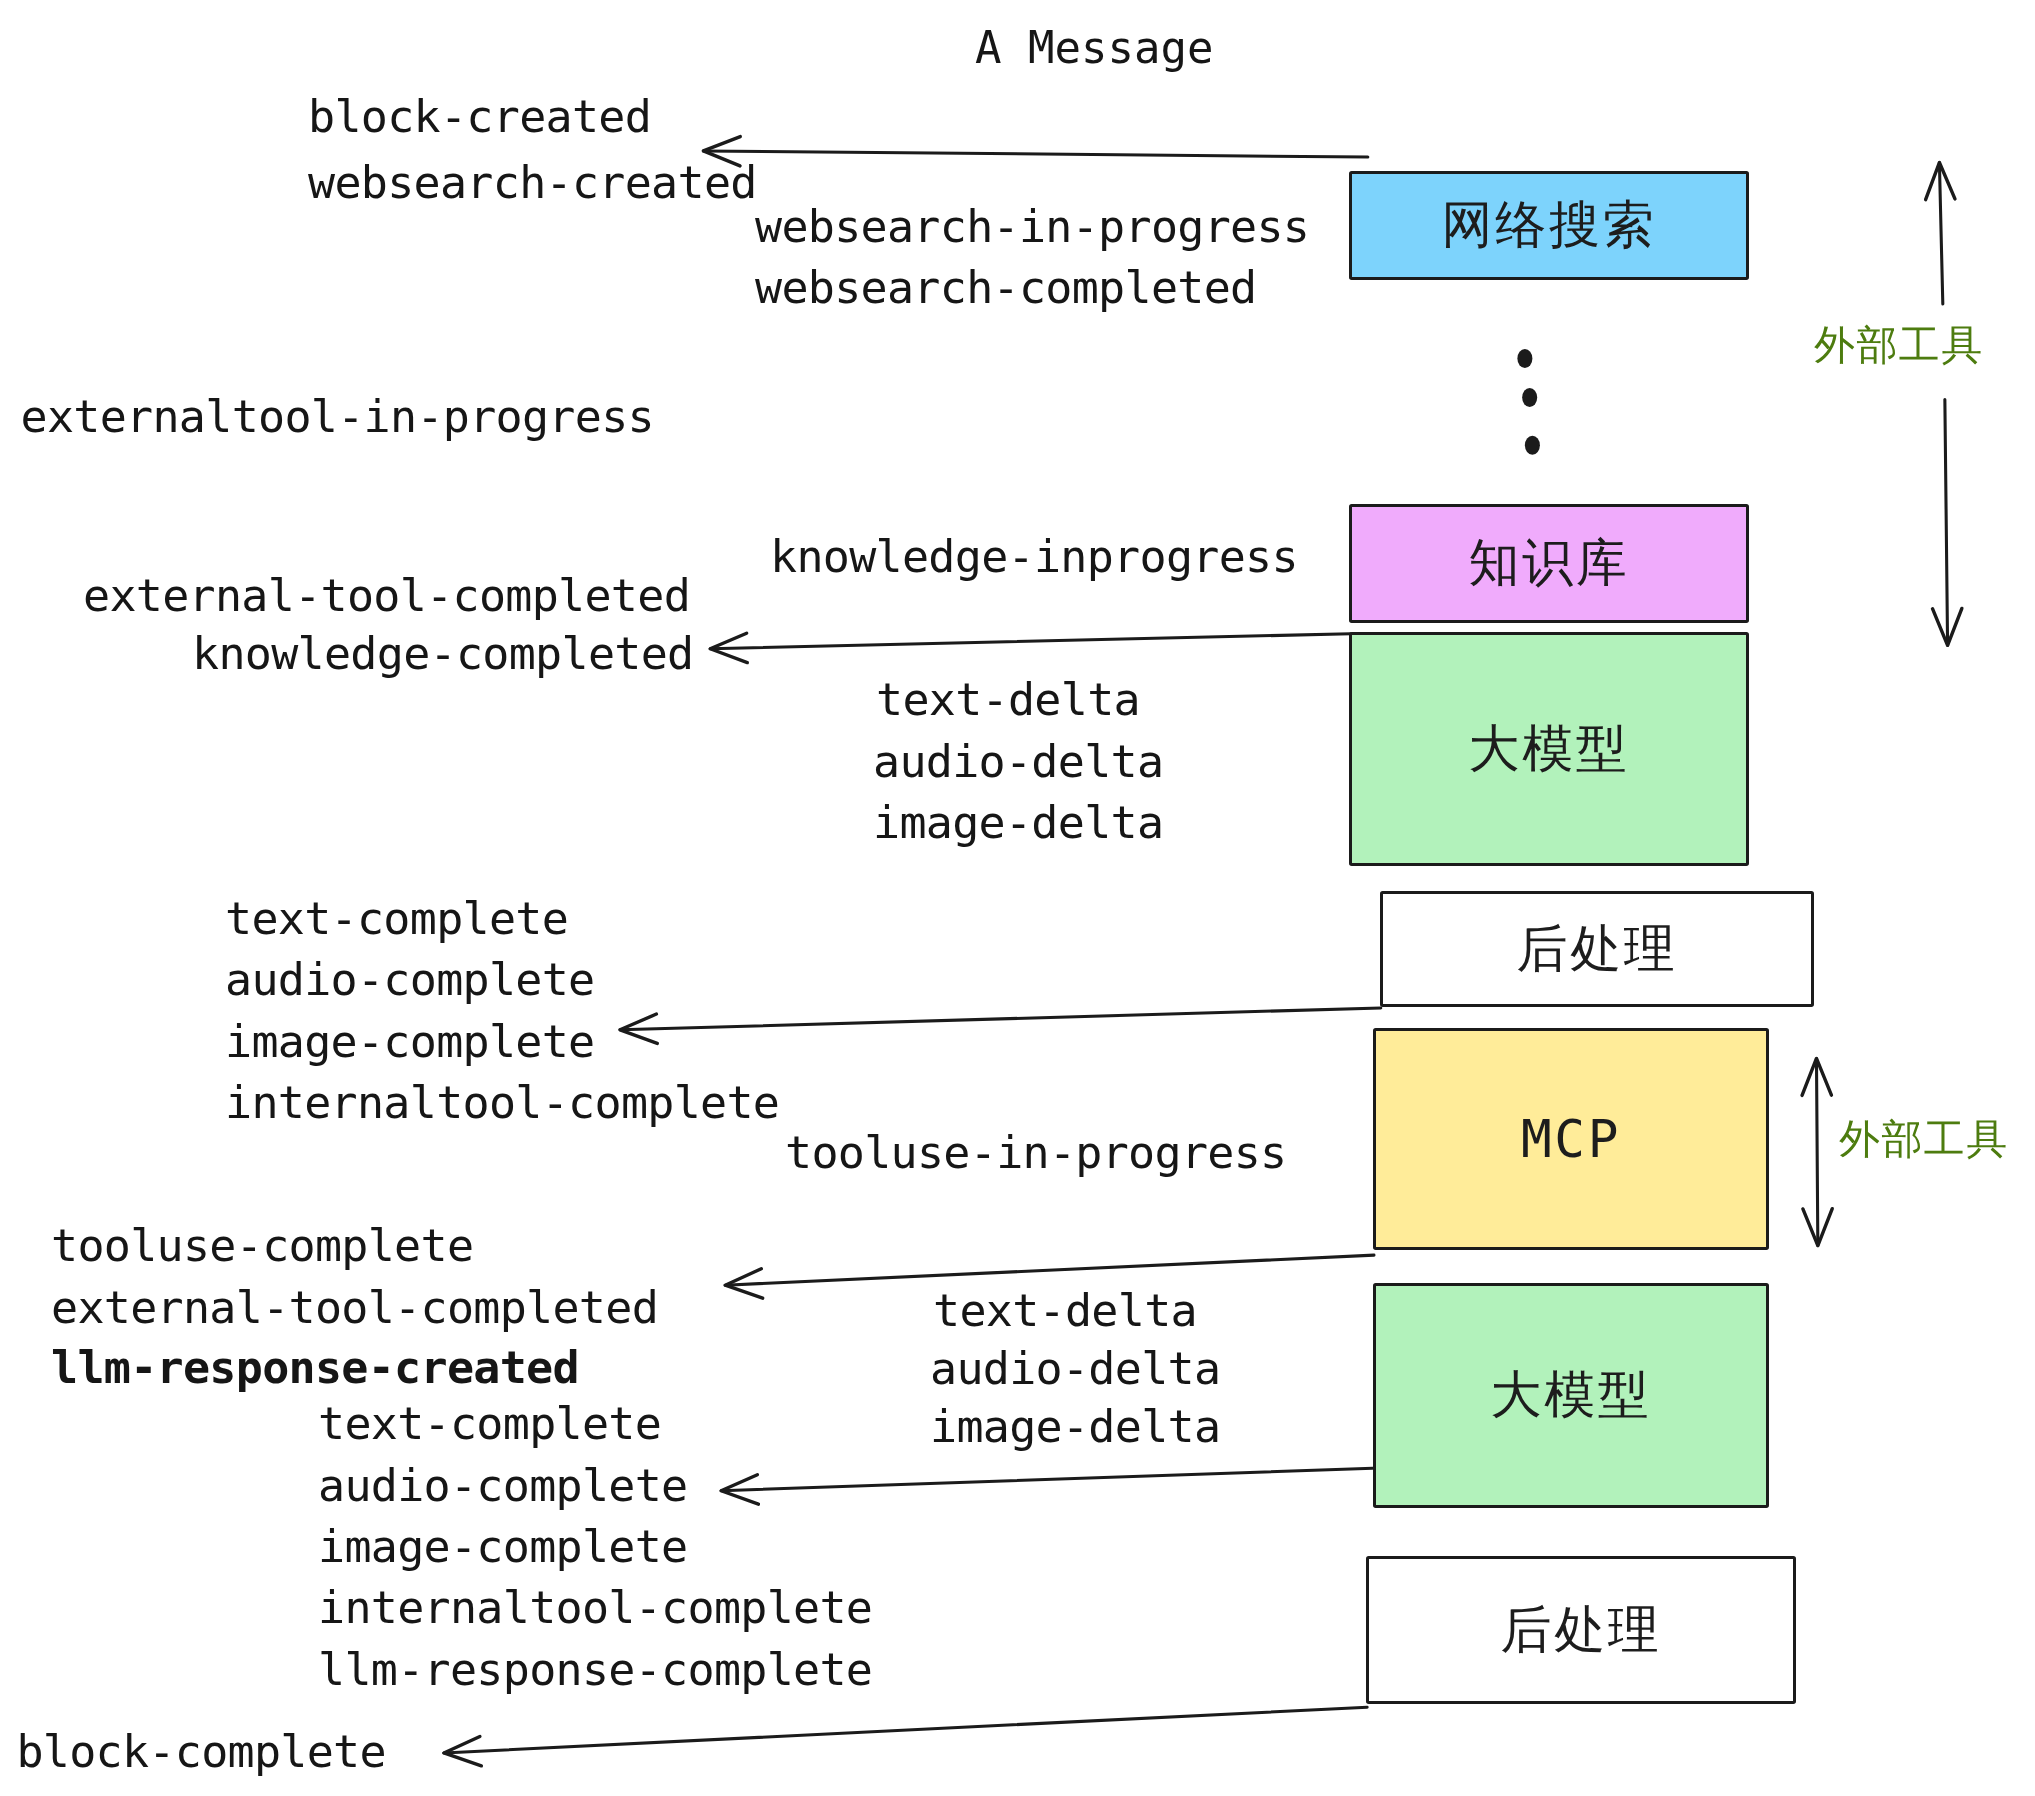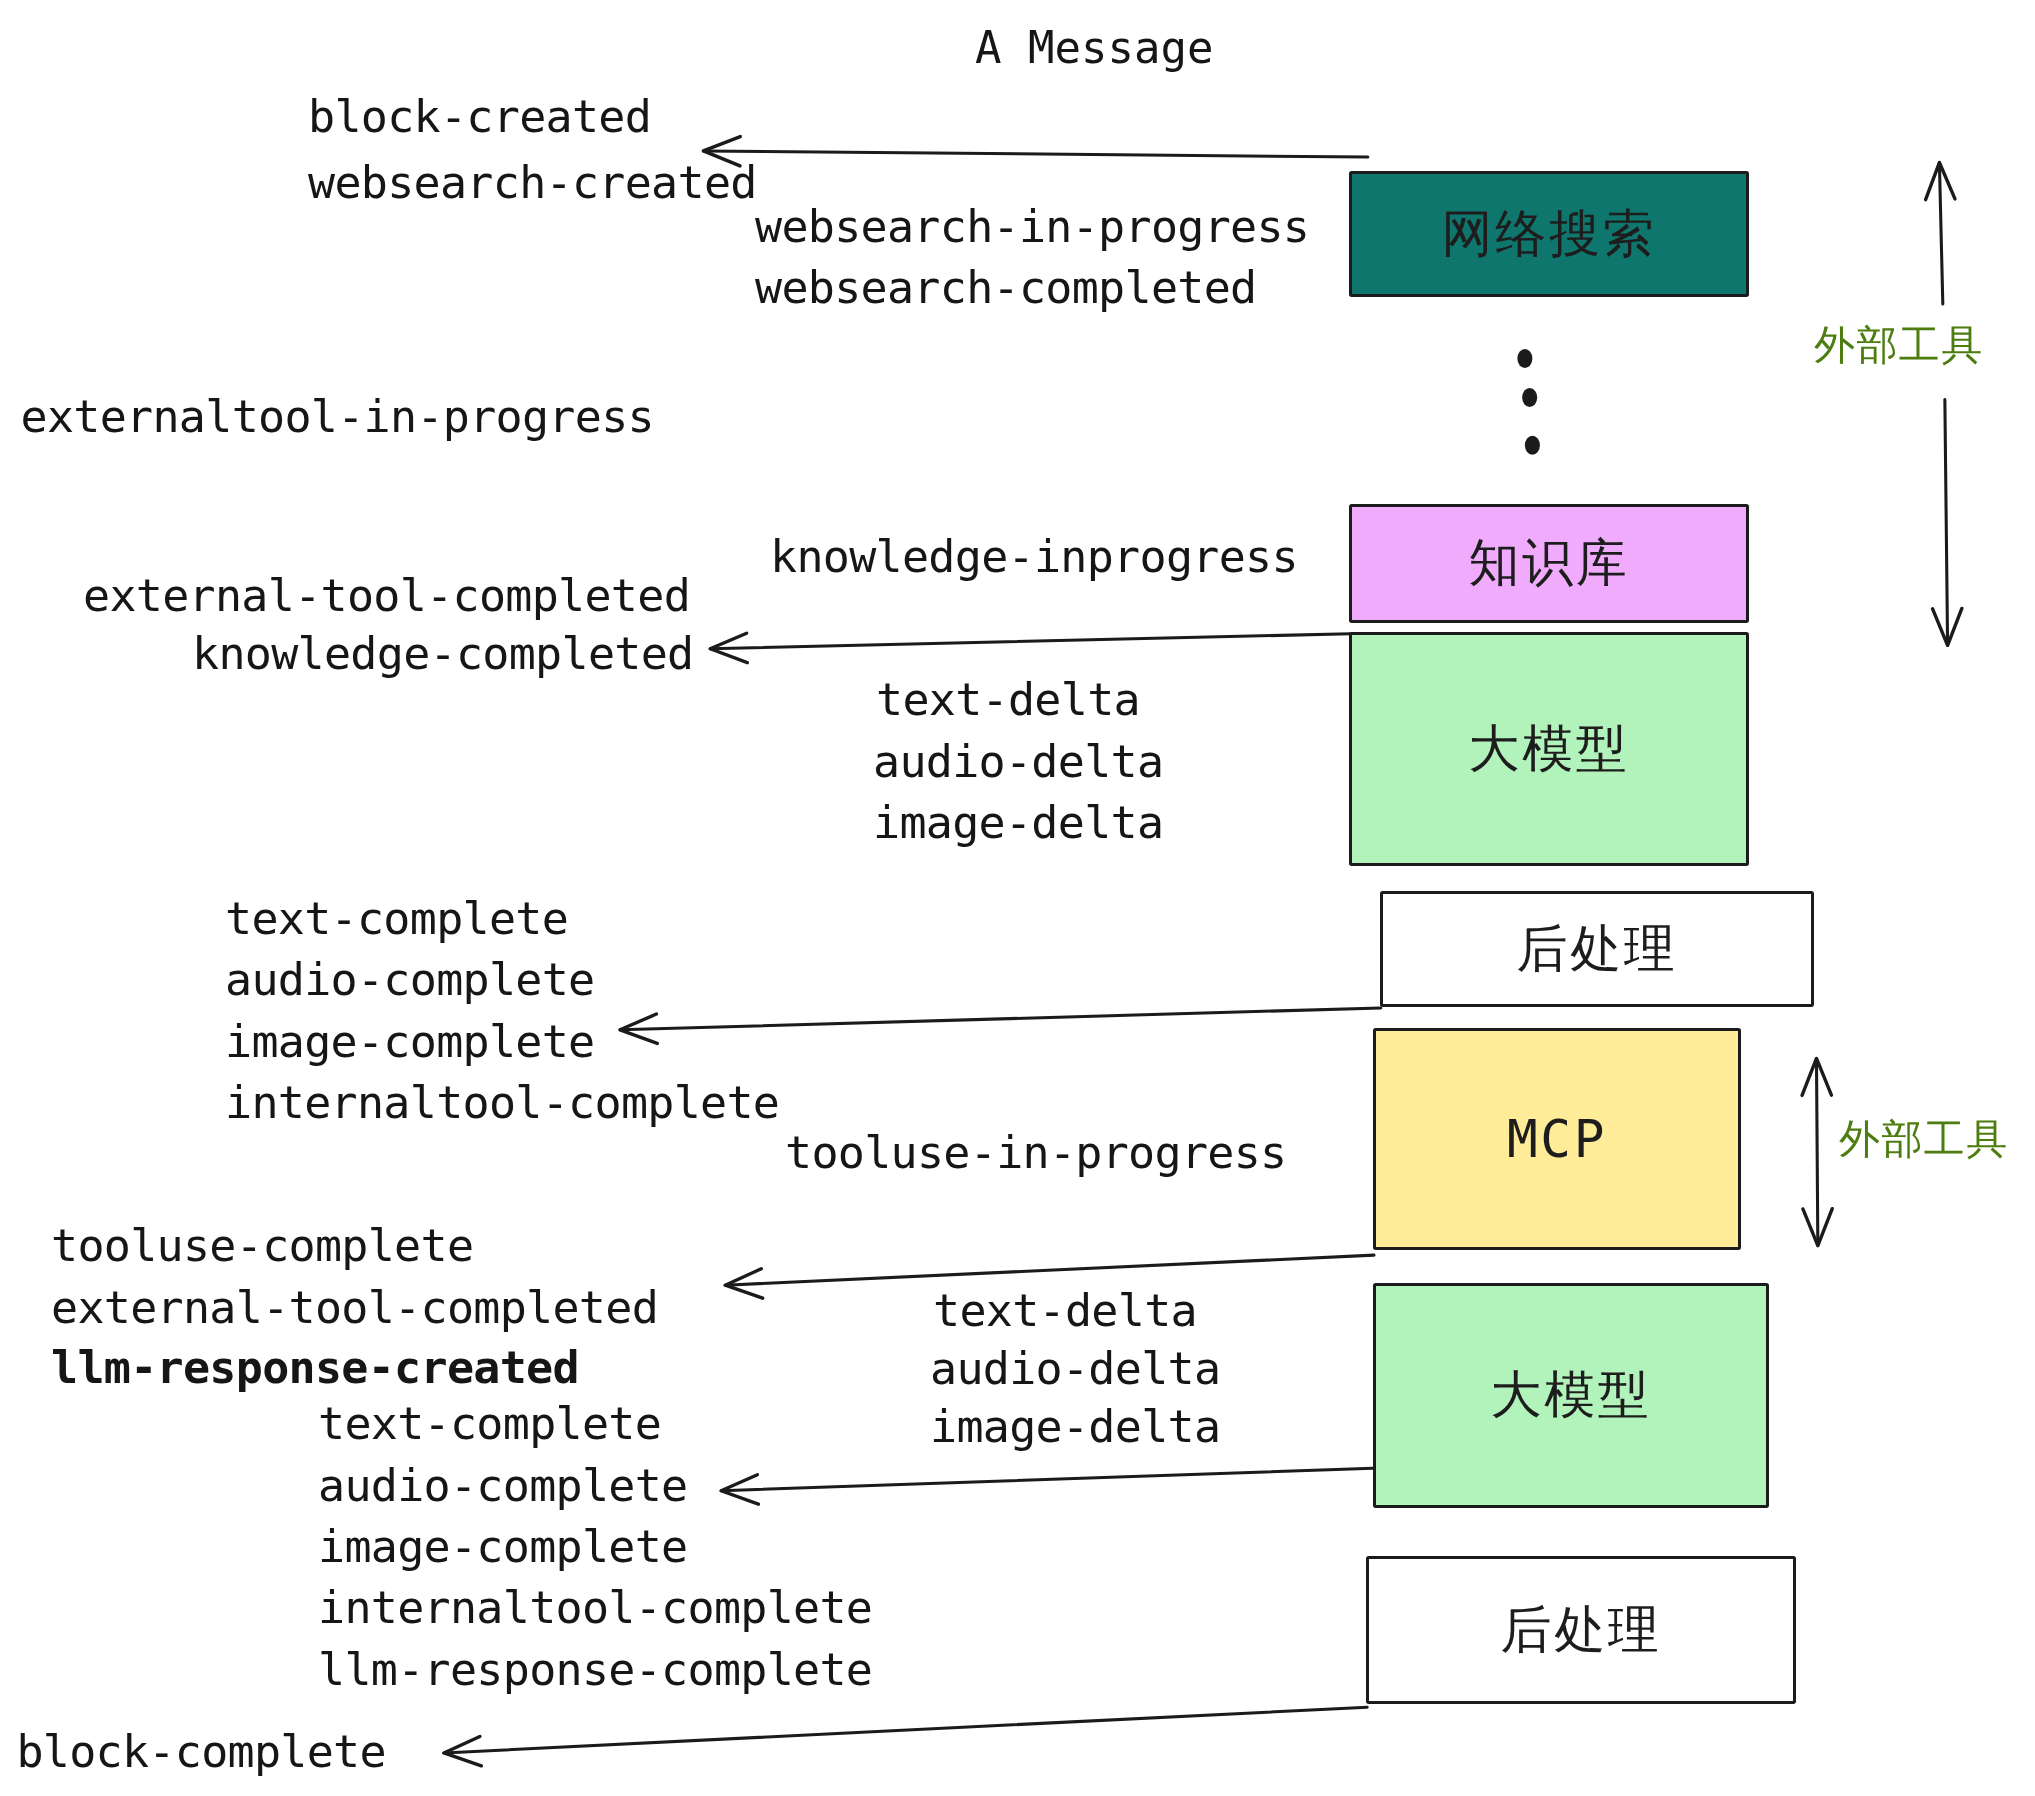--- a/index.html
+++ b/index.html
@@ -98,33 +98,33 @@
         <line x1="2662" y1="1824" x2="2660" y2="1550" stroke="#1b1b1b" stroke-width="4.5" stroke-linecap="round"></line>
         <polyline points="2681.9059609570895,1603.7040861997154 2660,1550 2638.8803326785333,1604.018141880581" fill="none" stroke="#1b1b1b" stroke-width="5" stroke-linecap="round" stroke-linejoin="round"></polyline>
         <polyline points="2640.0940390429105,1770.2959138002846 2662,1824 2683.1196673214667,1769.981858119419" fill="none" stroke="#1b1b1b" stroke-width="5" stroke-linecap="round" stroke-linejoin="round"></polyline>
       </g>
       <ellipse cx="2233" cy="525" rx="11" ry="14" fill="#1b1b1b"></ellipse>
       <ellipse cx="2240" cy="582" rx="11" ry="14" fill="#1b1b1b"></ellipse>
       <ellipse cx="2244" cy="652" rx="11" ry="14" fill="#1b1b1b"></ellipse>
     </svg>
 
   <div id="boxes-layer">
-      <div class="box" style="left: 1349px; top: 171px; width: 400px; height: 126px; background: #0f766e;">
+      <div class="box" style="left: 1349px; top: 171px; width: 400px; height: 109px; background: #7dd3fc;">
         <span class="box-label">网络搜索</span>
       </div>
       <div class="box" style="left: 1349px; top: 504px; width: 400px; height: 119px; background: #f0abfc;">
         <span class="box-label">知识库</span>
       </div>
       <div class="box" style="left: 1349px; top: 632px; width: 400px; height: 234px; background: rgb(178, 242, 187);">
         <span class="box-label">大模型</span>
       </div>
       <div class="box" style="left: 1380px; top: 891px; width: 434px; height: 116px; background: rgb(255, 255, 255);">
         <span class="box-label">后处理</span>
       </div>
-      <div class="box" style="left: 1373px; top: 1028px; width: 368px; height: 222px; background: rgb(255, 236, 153);">
+      <div class="box" style="left: 1373px; top: 1028px; width: 396px; height: 222px; background: rgb(255, 236, 153);">
         <span class="box-label">MCP</span>
       </div>
       <div class="box" style="left: 1373px; top: 1283px; width: 396px; height: 225px; background: rgb(178, 242, 187);">
         <span class="box-label">大模型</span>
       </div>
       <div class="box" style="left: 1366px; top: 1556px; width: 430px; height: 148px; background: rgb(255, 255, 255);">
         <span class="box-label">后处理</span>
       </div>
     </div>
   <div id="events-layer">

